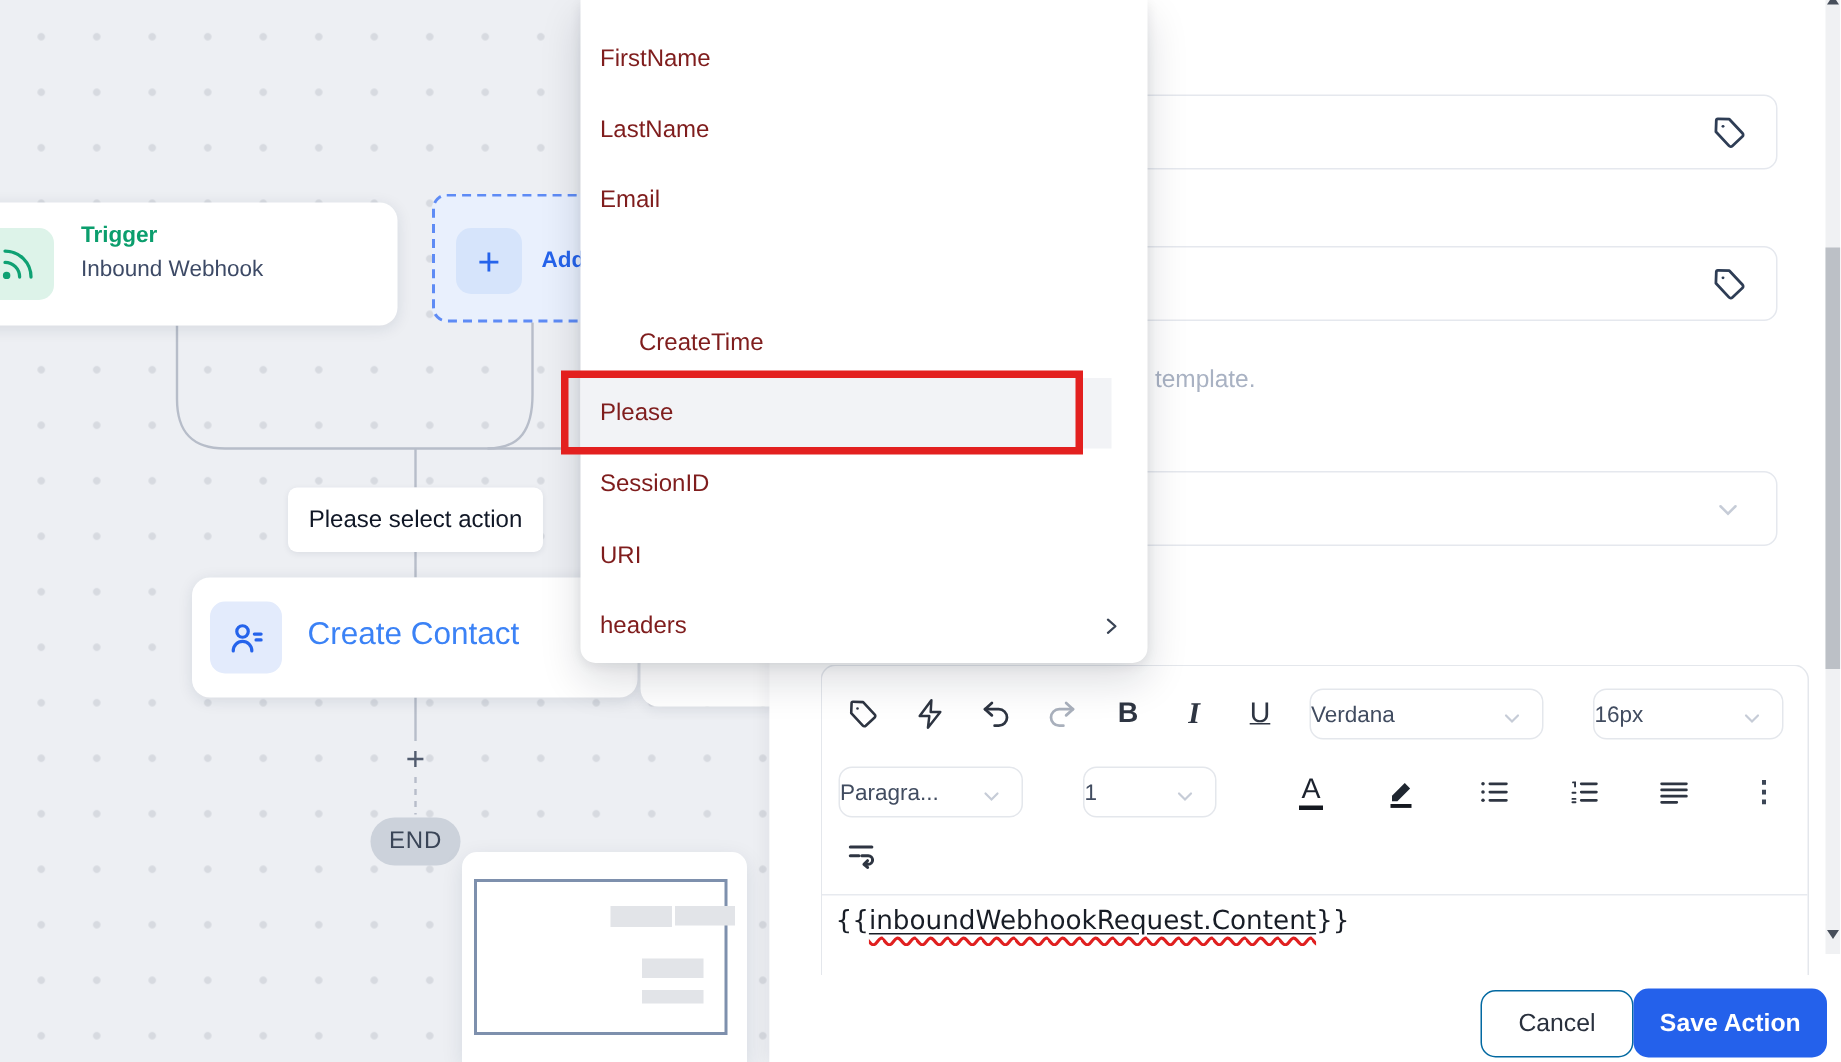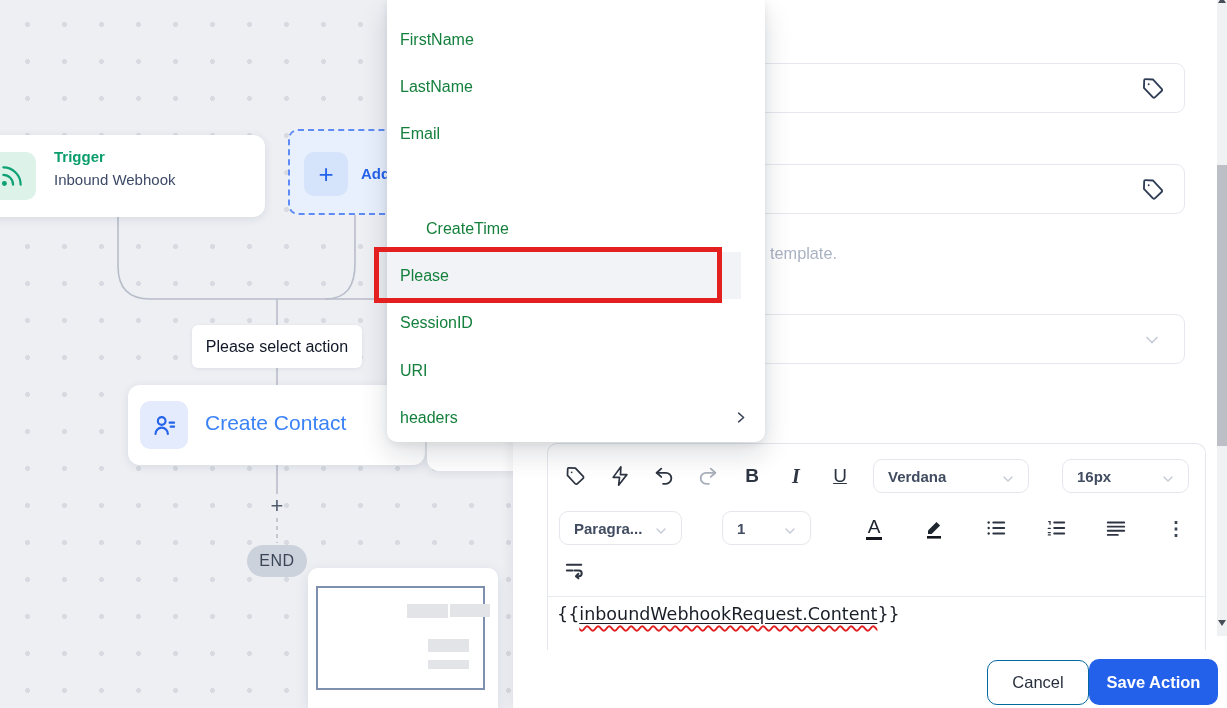--- a/index.html
+++ b/index.html
@@ -71,22 +71,22 @@
   .tb-row{position:absolute;left:0;display:flex;align-items:center;padding-left:16px;}
   .tb-row1{top:14px;height:36px;gap:22px;}
   .tb-row2{top:65px;height:38px;gap:38px;}
   .tb-row3{top:110px;height:30px;gap:20px;}
   .tb-btn{display:flex;align-items:center;justify-content:center;min-width:22px;height:30px;cursor:pointer;
     color:#2e3542;}
   .tb-letter{font-size:19px;font-weight:700;color:#2e3542;}
   .tb-italic{font-family:"Liberation Serif",serif;font-style:italic;font-weight:600;font-size:20px;}
   .tb-under{text-decoration:underline;font-weight:400;font-size:19px;}
   .tb-select{position:relative;height:34px;border:1px solid #e4e7ec;border-radius:9px;
-    display:flex;align-items:center;padding:0 14px;color:#414c60;font-size:15px;cursor:pointer;
-    box-sizing:border-box;background:#fff;font-weight:bold;}
+    display:flex;align-items:center;padding:0 0;color:#414c60;font-size:15px;cursor:pointer;
+    box-sizing:border-box;background:#fff;}
   .tb-select .chev{position:absolute;right:12px;top:11px;}
   .sel-font{width:156px;}
   .sel-size{width:127px;margin-left:11px;}
   .sel-para{width:123px;margin-left:-5px;}
   .sel-lvl{width:89px;margin-left:2px;}
   .color-A{font-size:19px;font-weight:400;color:#1c222e;border-bottom:3px solid #14181f;line-height:1.15;padding:0 2px;}
   .more-dots{font-size:19px;color:#3c4656;font-weight:700;letter-spacing:0;}
   .editor-divider{position:absolute;left:0;right:0;top:152px;border-top:1px solid #e7eaef;}
   .editor-content{position:absolute;left:9px;top:160px;right:10px;font-size:17.5px;color:#181d26;
     font-family:"DejaVu Sans", sans-serif;cursor:text;}
@@ -100,21 +100,21 @@
   .scrollbar{position:absolute;left:704px;top:0;width:10px;height:636px;background:#f0f1f3;}
   .scroll-thumb{position:absolute;left:0;top:165px;width:10px;height:281px;background:#bcc0c6;cursor:grab;}
   .scroll-arrow-down{position:absolute;left:0.5px;top:620px;width:0;height:0;
     border-left:4.5px solid transparent;border-right:4.5px solid transparent;border-top:6px solid #474e5a;}
   .scroll-arrow-up{position:absolute;left:0.5px;top:-3px;width:0;height:0;
     border-left:4.5px solid transparent;border-right:4.5px solid transparent;border-bottom:6px solid #474e5a;}
   
   .menu{position:absolute;left:387px;top:0;width:378px;height:442px;background:#fff;
     border-radius:0 0 10px 10px;box-shadow:0 12px 28px rgba(15,23,42,.14),0 2px 8px rgba(15,23,42,.08);}
   .menu-item{position:absolute;left:0;width:100%;height:47px;display:flex;align-items:center;
-    padding-left:13px;box-sizing:border-box;font-size:16px;color:#15803d;cursor:pointer;}
+    padding-left:13px;box-sizing:border-box;font-size:16px;color:#7f1d1d;cursor:pointer;}
   .menu-item.hl{background:#f2f3f6;width:354px;}
   .menu-item .chev-r{position:absolute;right:17px;top:16px;}
   
   .red-rect{position:absolute;left:374px;top:247px;width:348px;height:56px;
     border:5px solid #e3201f;box-sizing:border-box;pointer-events:none;}
 </style>
 </head>
 <body>
 
 <div class="stage">

